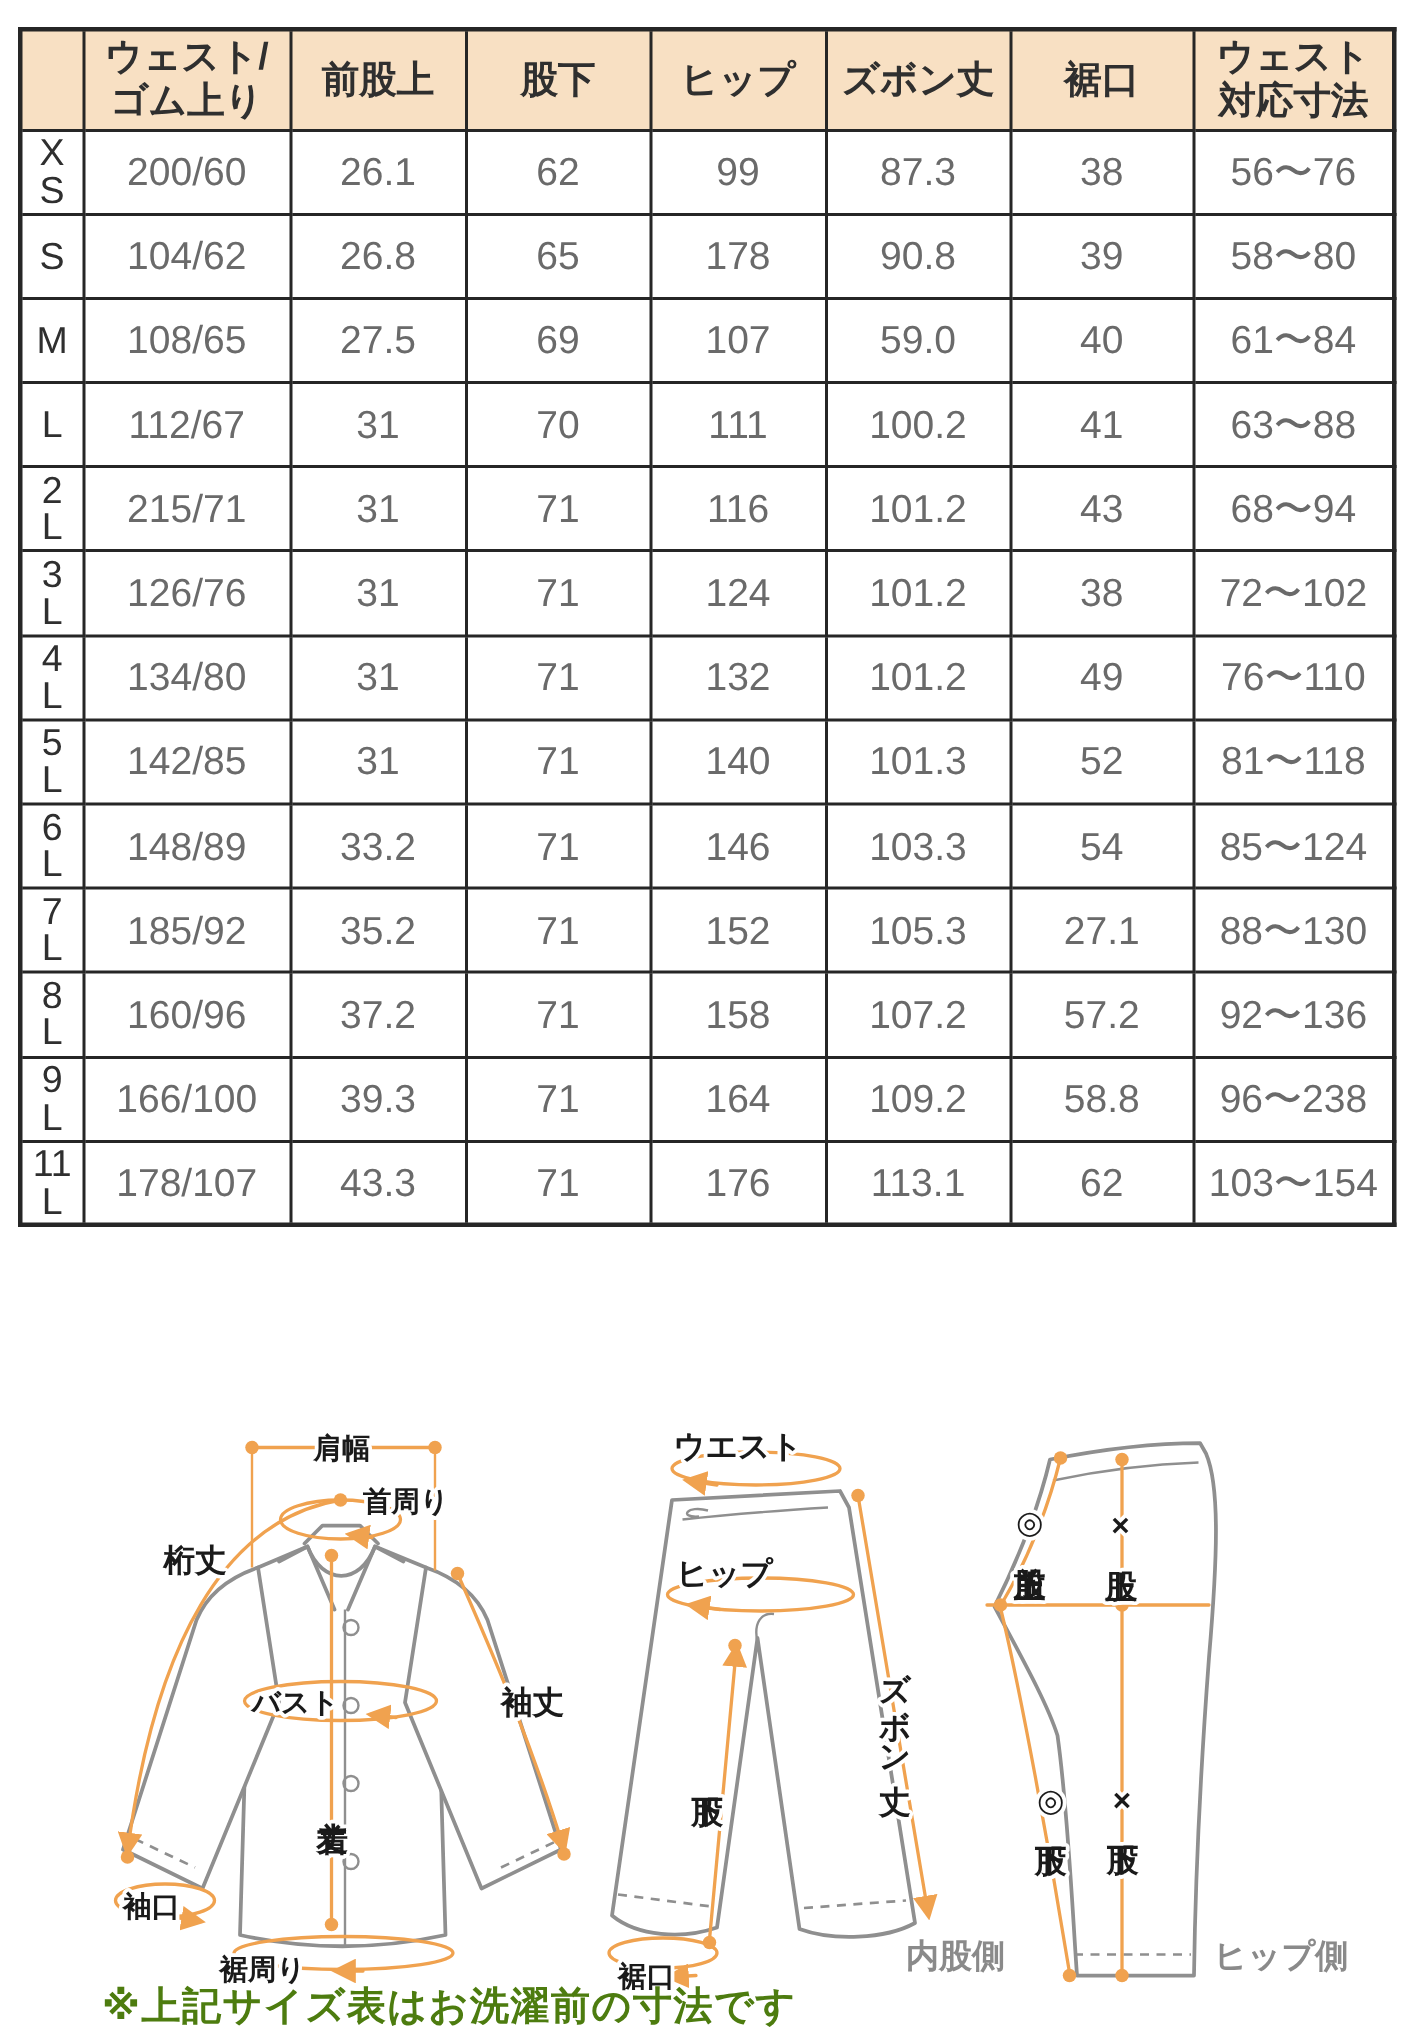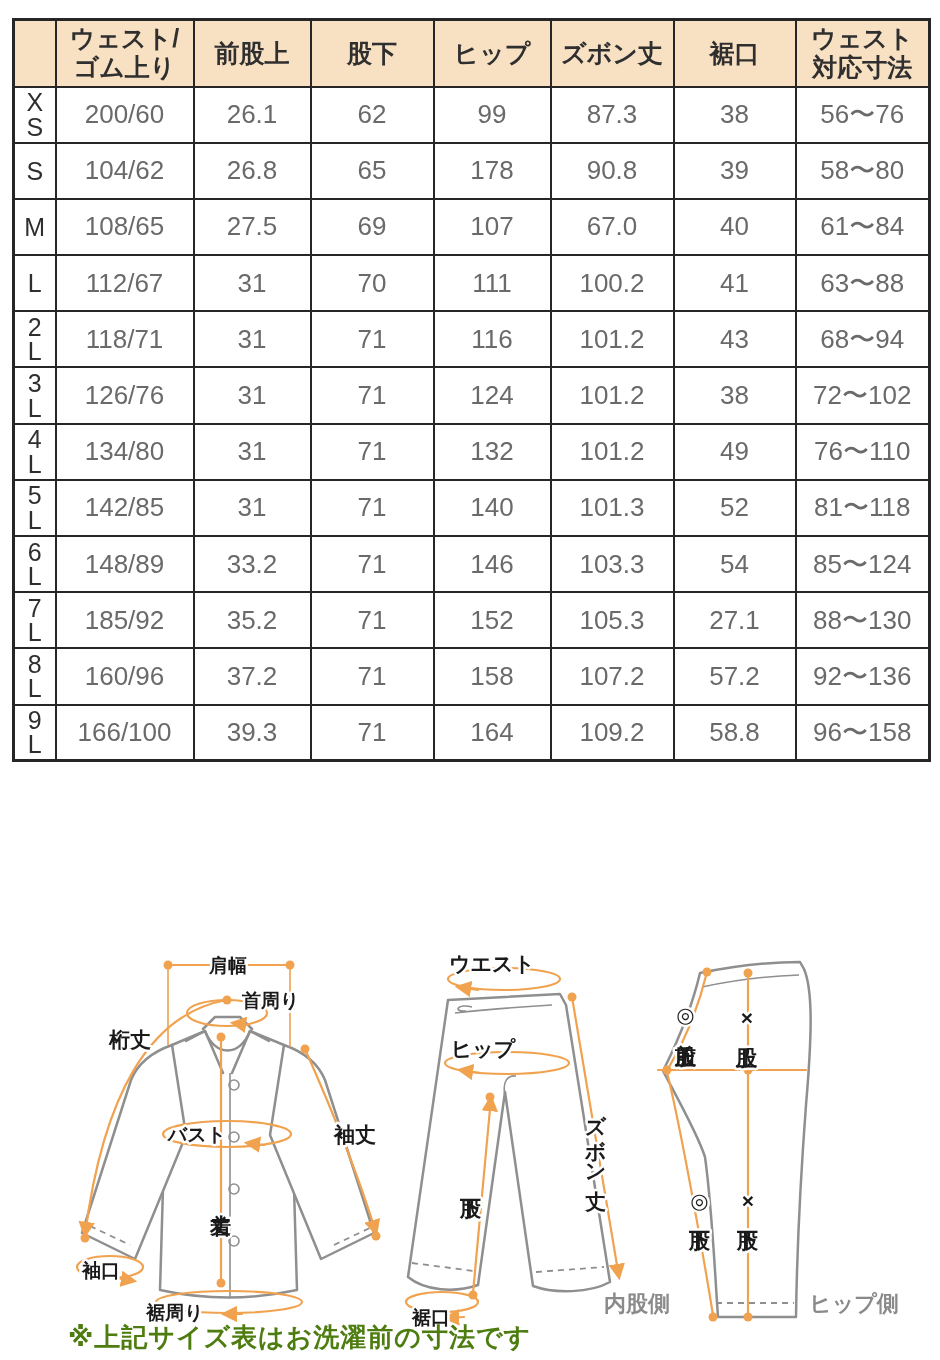--- a/index.html
+++ b/index.html
@@ -101,38 +101,38 @@
       <td class="val">90.8</td>
       <td class="val">39</td>
       <td class="val">58〜80</td>
     </tr>
         <tr>
       <th class="size">M</th>
       <td class="val">108/65</td>
       <td class="val">27.5</td>
       <td class="val">69</td>
       <td class="val">107</td>
-      <td class="val">67.0</td>
+      <td class="val">59.0</td>
       <td class="val">40</td>
       <td class="val">61〜84</td>
     </tr>
         <tr>
       <th class="size">L</th>
       <td class="val">112/67</td>
       <td class="val">31</td>
       <td class="val">70</td>
       <td class="val">111</td>
       <td class="val">100.2</td>
       <td class="val">41</td>
       <td class="val">63〜88</td>
     </tr>
         <tr>
       <th class="size">2
 L</th>
-      <td class="val">118/71</td>
+      <td class="val">215/71</td>
       <td class="val">31</td>
       <td class="val">71</td>
       <td class="val">116</td>
       <td class="val">101.2</td>
       <td class="val">43</td>
       <td class="val">68〜94</td>
     </tr>
         <tr>
       <th class="size">3
 L</th>
@@ -201,21 +201,32 @@
     </tr>
         <tr>
       <th class="size">9
 L</th>
       <td class="val">166/100</td>
       <td class="val">39.3</td>
       <td class="val">71</td>
       <td class="val">164</td>
       <td class="val">109.2</td>
       <td class="val">58.8</td>
-      <td class="val">96〜158</td>
+      <td class="val">96〜238</td>
+    </tr>
+        <tr>
+      <th class="size">11
+L</th>
+      <td class="val">178/107</td>
+      <td class="val">43.3</td>
+      <td class="val">71</td>
+      <td class="val">176</td>
+      <td class="val">113.1</td>
+      <td class="val">62</td>
+      <td class="val">103〜154</td>
     </tr>
       </tbody>
   </table>
 
   <svg class="diagram" width="940" height="390" viewBox="0 0 940 390">
     <defs>
       <marker id="arrhead" viewBox="0 0 10 10" refX="8" refY="5" markerWidth="7.5" markerHeight="7.5" orient="auto-start-reverse">
         <path d="M0,0 L10,5 L0,10 z"></path>
       </marker>
     </defs>

